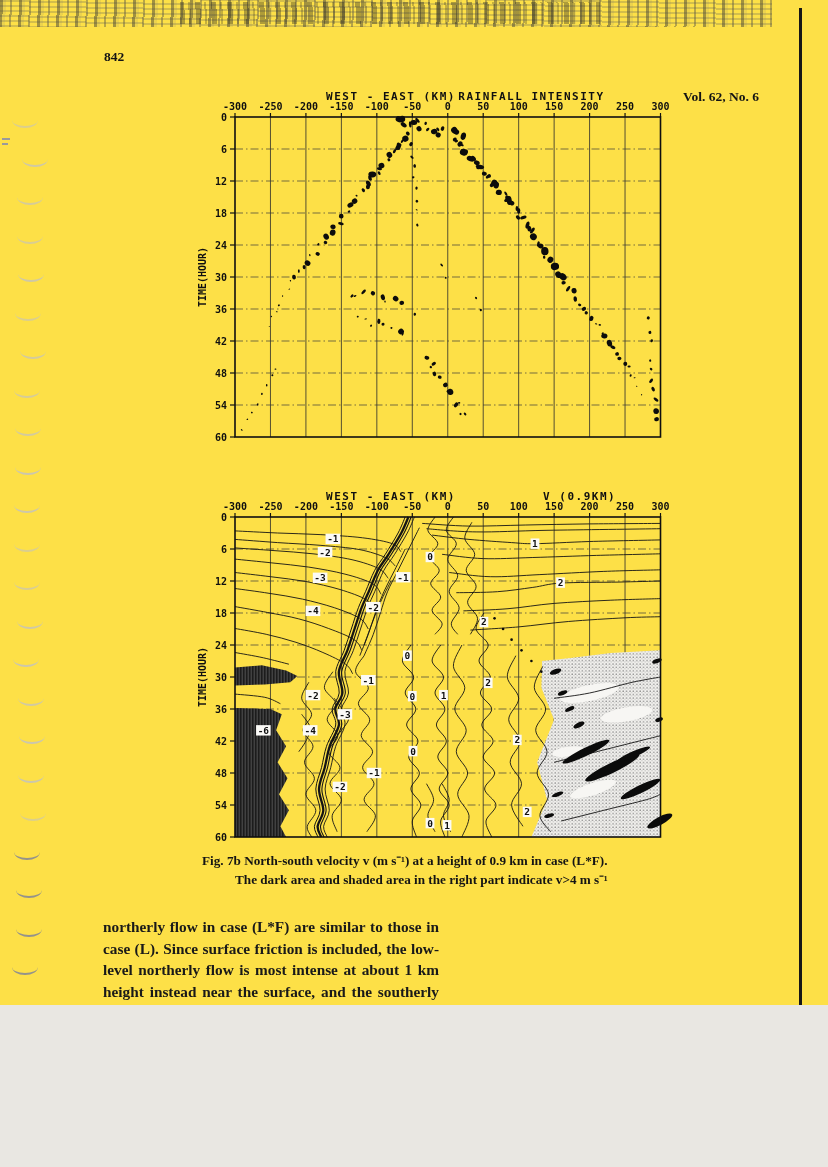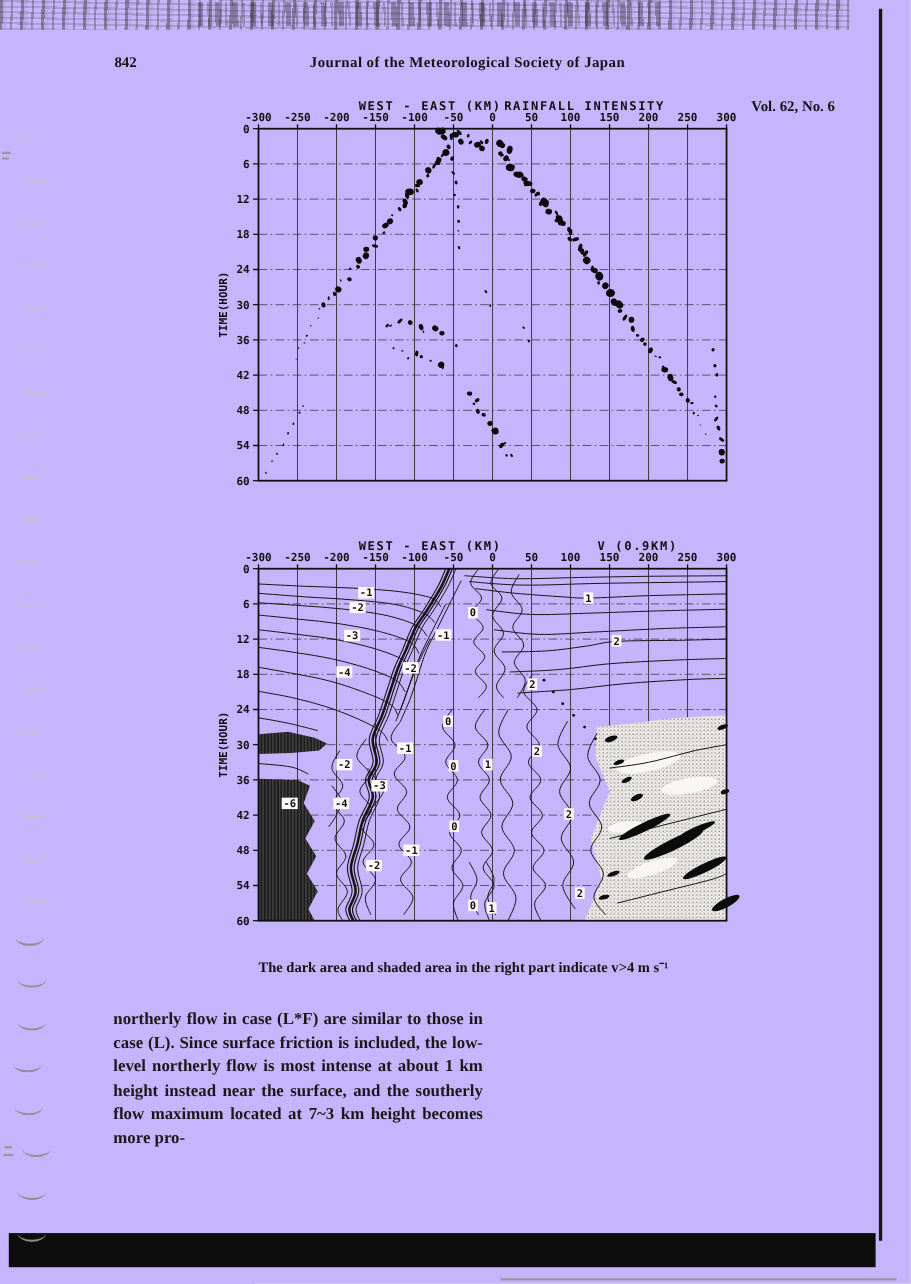--- a/index.html
+++ b/index.html
@@ -1,16 +1,16 @@
 <!DOCTYPE html>
 <html><head>
 <meta charset="utf-8">
 <style>
   html,body{margin:0;padding:0;background:#e9e7e2;}
-  #page{position:relative;width:828px;height:1167px;background:#c4b5fd;overflow:hidden;
+  #page{position:relative;width:828px;height:1005px;background:#fde047;overflow:hidden;
         font-family:"Liberation Serif",serif;color:#141414;}
   
   #noise{position:absolute;left:0;top:0;width:772px;height:27px;opacity:.85;
     background-image:
       repeating-linear-gradient(92deg, rgba(55,55,55,.55) 0 3px, rgba(120,120,120,.15) 3px 6px, transparent 6px 10px, rgba(70,70,70,.45) 10px 12px, transparent 12px 19px),
       repeating-linear-gradient(1deg, rgba(90,90,90,.30) 0 2px, transparent 2px 5px);}
   #noise2{position:absolute;left:180px;top:2px;width:420px;height:22px;opacity:.5;
     background-image:repeating-linear-gradient(88deg, rgba(30,30,30,.7) 0 5px, transparent 5px 9px, rgba(30,30,30,.5) 9px 11px, transparent 11px 16px);}
   .hdr{position:absolute;top:49px;font-size:13.5px;font-weight:bold;white-space:nowrap;}
   #pagenum{left:104px;}
@@ -38,21 +38,20 @@
   .lm{position:absolute;background:#9a9a9a;}
 </style>
 </head>
 <body>
 
 <div id="page">
   <div id="noise"></div>
   <div id="noise2"></div>
 
   <div class="hdr" id="pagenum">842</div>
-  <div class="hdr" id="jtitle">Journal of the Meteorological Society of Japan</div>
   <div class="hdr" id="vol">Vol. 62, No. 6</div>
 
   <svg id="fig7a" style="position:absolute;left:190px;top:88px;" width="495" height="364" viewBox="190 88 495 364">
       <g>
         <line x1="235" y1="113" x2="235" y2="117" stroke="#111" stroke-width="1.2"></line>
         <text x="235" y="110" text-anchor="middle" class="tick">-300</text>
         <line x1="270.4583333333333" y1="117" x2="270.4583333333333" y2="437" stroke="#2b2b2b" stroke-width="0.8"></line>
         <line x1="270.4583333333333" y1="113" x2="270.4583333333333" y2="117" stroke="#111" stroke-width="1.2"></line>
         <text x="270.4583333333333" y="110" text-anchor="middle" class="tick">-250</text>
         <line x1="305.91666666666663" y1="117" x2="305.91666666666663" y2="437" stroke="#2b2b2b" stroke-width="0.8"></line>
@@ -514,20 +513,21 @@
         <rect x="522.7766666666668" y="806.7333333333333" width="8.8" height="10.4" fill="#fbfaf7"></rect>
         <text x="527.1766666666667" y="815.3333333333334" text-anchor="middle" class="clab">2</text>
         <rect x="425.62083333333334" y="817.9333333333333" width="8.8" height="10.4" fill="#fbfaf7"></rect>
         <text x="430.0208333333333" y="826.5333333333333" text-anchor="middle" class="clab">0</text>
         <rect x="442.6408333333334" y="820.0666666666666" width="8.8" height="10.4" fill="#fbfaf7"></rect>
         <text x="447.04083333333335" y="828.6666666666666" text-anchor="middle" class="clab">1</text>
       </g>
       <rect x="235" y="517" width="425.5" height="320" fill="none" stroke="#0f0f0f" stroke-width="1.6"></rect>
     </svg>
 
+  <div class="cap" id="cap7b0">Fig. 7b   North-south velocity v (m s⁻¹) at a height of 0.9 km in case (L*F).</div>
   <div class="cap cap7b" id="cap7b1">The dark area and shaded area in the right part indicate v&gt;4 m s⁻¹</div>
 
   <div class="bodycol" id="colL">northerly flow in case (L*F) are similar to those in case (L).  Since surface friction is included, the low-level northerly flow is most intense at about 1 km height instead near the surface, and the southerly flow maximum located at 7~3 km height becomes more pro-</div>
 
   <div id="edgeline"></div>
   <div id="botband"></div>
   <div id="botline"></div>
   <div id="spirals">
       <div class="spiral" style="left: 12.117px; top: 112px; opacity: 0.57;"></div>
       <div class="spiral" style="left: 21.7691px; top: 150.5px; opacity: 0.76;"></div>

